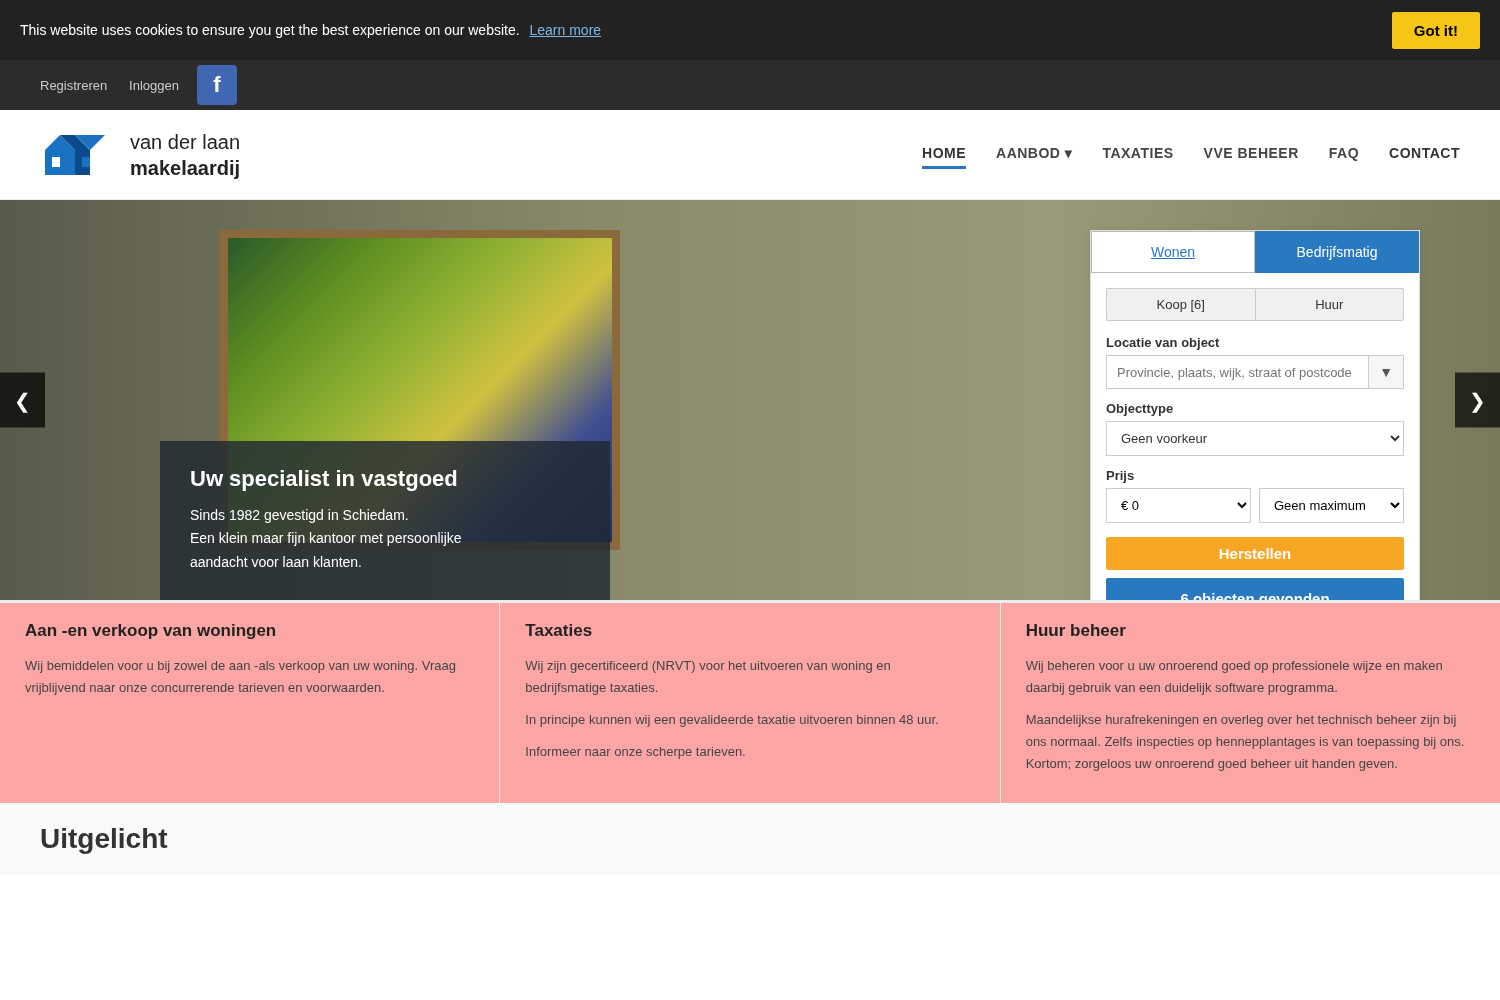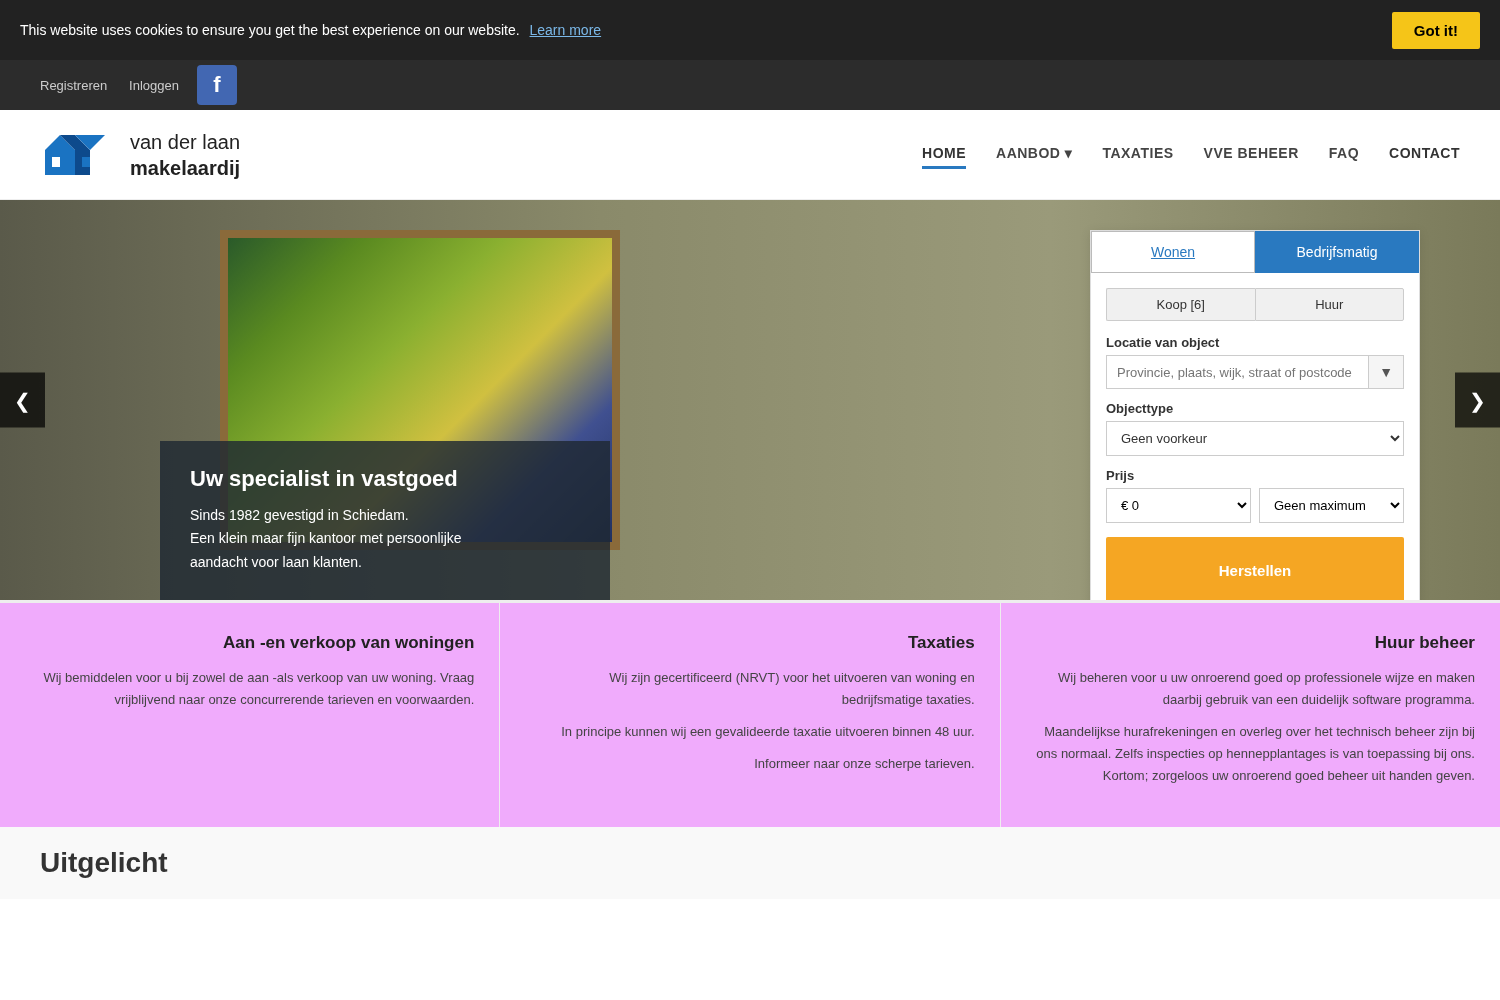--- a/index.html
+++ b/index.html
@@ -215,21 +215,21 @@
       padding: 8px 10px;
       font-size: 13px;
       background: #fff;
       appearance: auto;
     }
     .reset-btn {
       width: 100%;
       background: #f5a623;
       color: #fff;
       border: none;
-      padding: 25px 0;
+      padding: 8px 0;
       font-size: 15px;
       font-weight: bold;
       cursor: pointer;
       margin-bottom: 8px;
       border-radius: 2px;
     }
     .results-btn {
       width: 100%;
       background: #2979c0;
       color: #fff;
@@ -241,24 +241,23 @@
       border-radius: 2px;
     }
 
     
     .feature-cards {
       display: flex;
       border-top: 3px solid #eee;
     }
     .feature-card {
       flex: 1;
-      padding: 30px 25px;
+      padding: 18px 25px;
       border-right: 1px solid #eee;
-      background: #f0abfc;
-      text-align: right;
+      background: #fca5a5;
     }
     .feature-card:last-child { border-right: none; }
     .feature-card h3 { font-size: 17px; margin-bottom: 14px; color: #222; }
     .feature-card p { font-size: 13px; line-height: 1.7; color: #444; margin-bottom: 10px; }
 
     
     .uitgelicht {
       padding: 20px 40px;
       background: #f9f9f9;
     }

